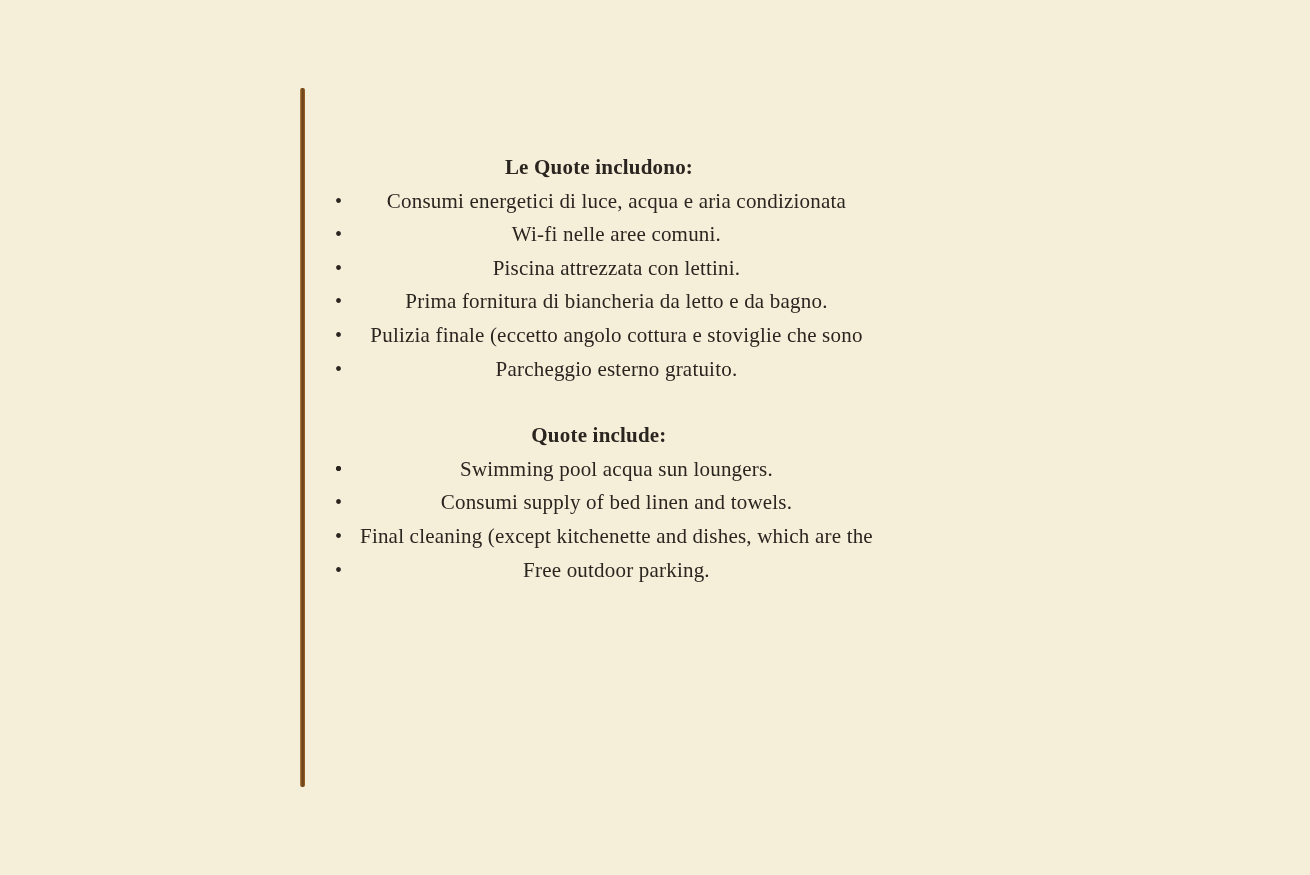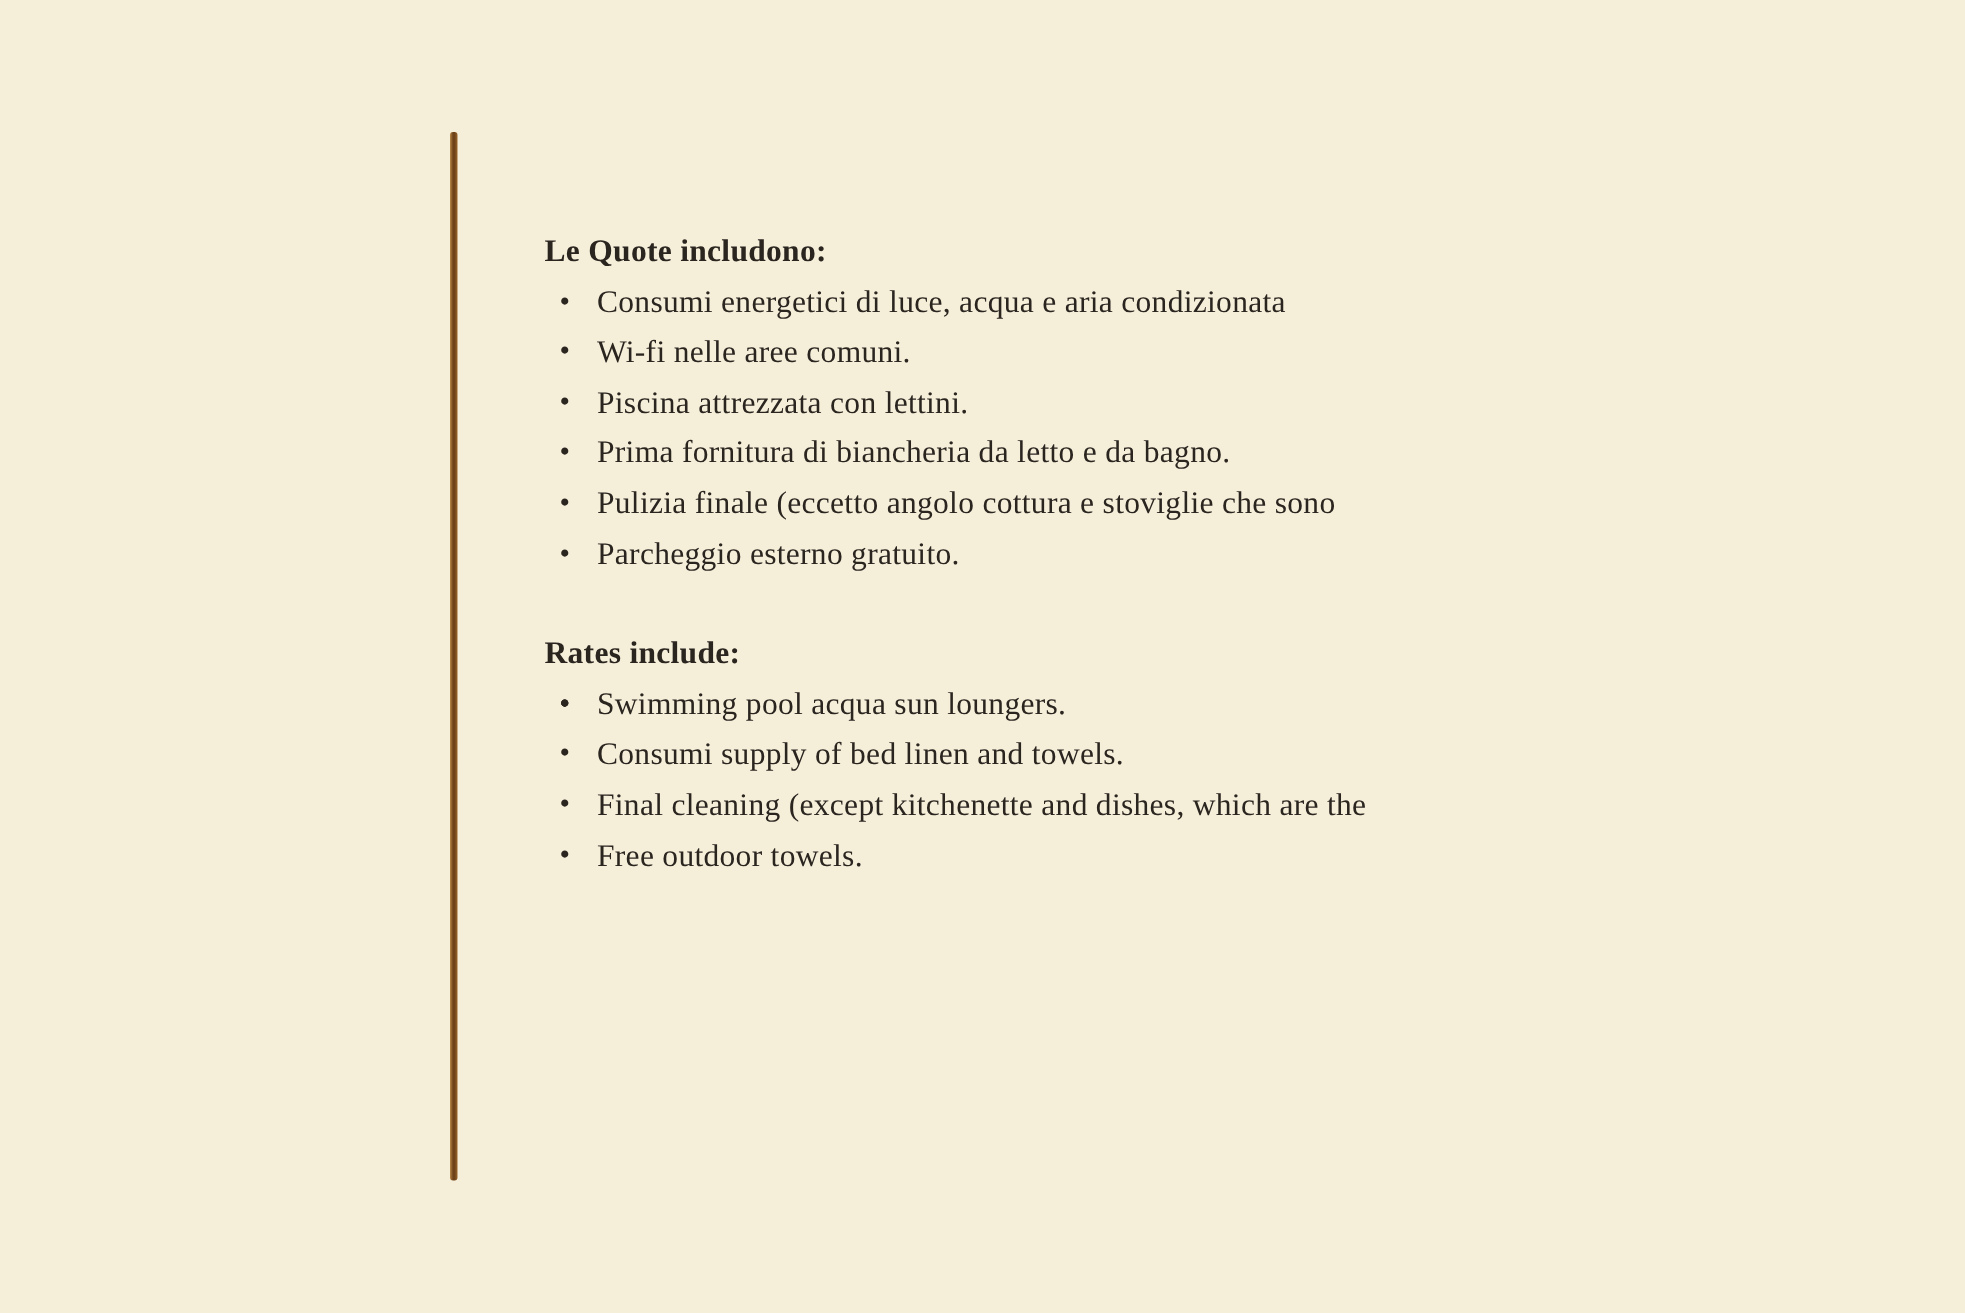--- a/index.html
+++ b/index.html
@@ -20,25 +20,26 @@
   .canvas{ position:absolute; inset:0; }
   .vrule{
     position:absolute;
     left:300px; top:88px;
     width:5px; height:699px;
     background:linear-gradient(to right,#b98a48,var(--accent) 40%,var(--accent) 62%,#9a652a);
     border-radius:2px;
   }
   .content{
     position:absolute;
-    left:363px; top:151px;
+    left:325px; top:151px;
     font-size:21px;
     line-height:33.6px;
     white-space:nowrap;
     letter-spacing:0.2px;
+    text-align:center;
   }
   .section-title{
     font-size:21px;
     font-weight:bold;
     margin:0; padding:0;
   }
   .section + .section{ margin-top:33px; }
   ul.bullet-list{
     list-style:none;
     margin:0; padding:0;
@@ -66,24 +67,24 @@
           <li><span class="bullet-dot">•</span><span>Consumi energetici di luce, acqua e aria condizionata</span></li>
           <li><span class="bullet-dot">•</span><span>Wi-fi nelle aree comuni.</span></li>
           <li><span class="bullet-dot">•</span><span>Piscina attrezzata con lettini.</span></li>
           <li><span class="bullet-dot">•</span><span>Prima fornitura di biancheria da letto e da bagno.</span></li>
           <li><span class="bullet-dot">•</span><span>Pulizia finale (eccetto angolo cottura e stoviglie che sono</span><br></li>
           <li><span class="bullet-dot">•</span><span>Parcheggio esterno gratuito.</span></li>
         </ul>
     </section>
 
     <section class="section">
-      <h2 class="section-title">Rates include:</h2>
+      <h2 class="section-title">Quote include:</h2>
       <ul class="bullet-list">
           <li><span class="bullet-dot">•</span></li>
           <li><span class="bullet-dot">•</span></li>
           <li><span class="bullet-dot">•</span><span>Swimming pool acqua sun loungers.</span></li>
           <li><span class="bullet-dot">•</span><span>Consumi supply of bed linen and towels.</span></li>
           <li><span class="bullet-dot">•</span><span>Final cleaning (except kitchenette and dishes, which are the</span><br></li>
-          <li><span class="bullet-dot">•</span><span>Free outdoor towels.</span></li>
+          <li><span class="bullet-dot">•</span><span>Free outdoor parking.</span></li>
         </ul>
     </section>
   </div>
 </div>
 
 </body></html>

